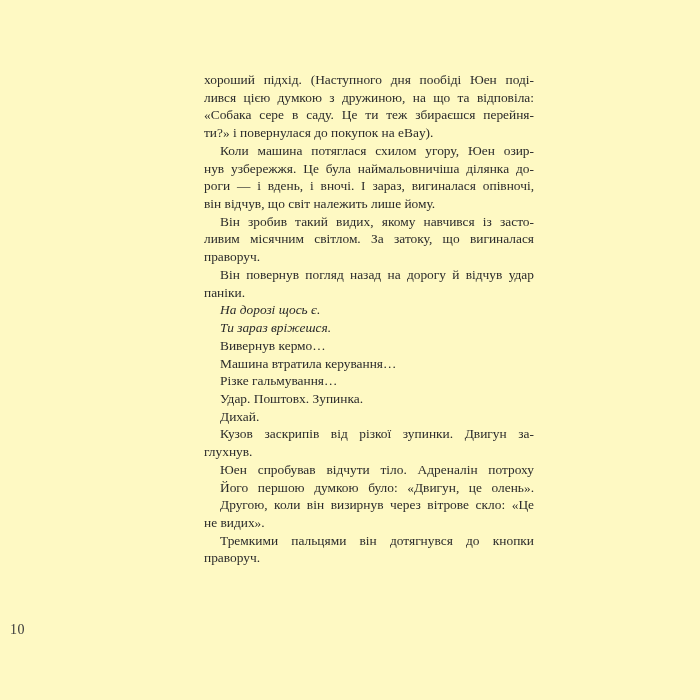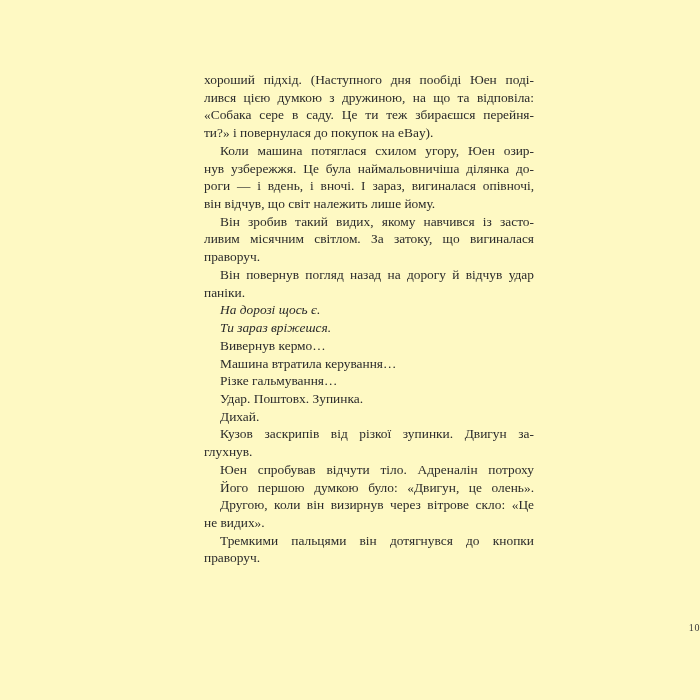--- a/index.html
+++ b/index.html
@@ -44,22 +44,22 @@
     text-indent: 16px;
   }
   .line.italic {
     font-style: italic;
   }
   .page-number {
     position: absolute;
     top: 622px;
     left: 10px;
     width: 690px;
-    text-align: right;
-    font-size: 10px;
+    text-align: left;
+    font-size: 14px;
     letter-spacing: 0.6px;
     color: #3a3a3a;
   }
 </style>
 </head>
 <body>
 
 <div class="book-page">
   <div class="text-column" id="text-column">
       <div class="line">хороший підхід. (Наступного дня пообіді Юен поді-</div>

